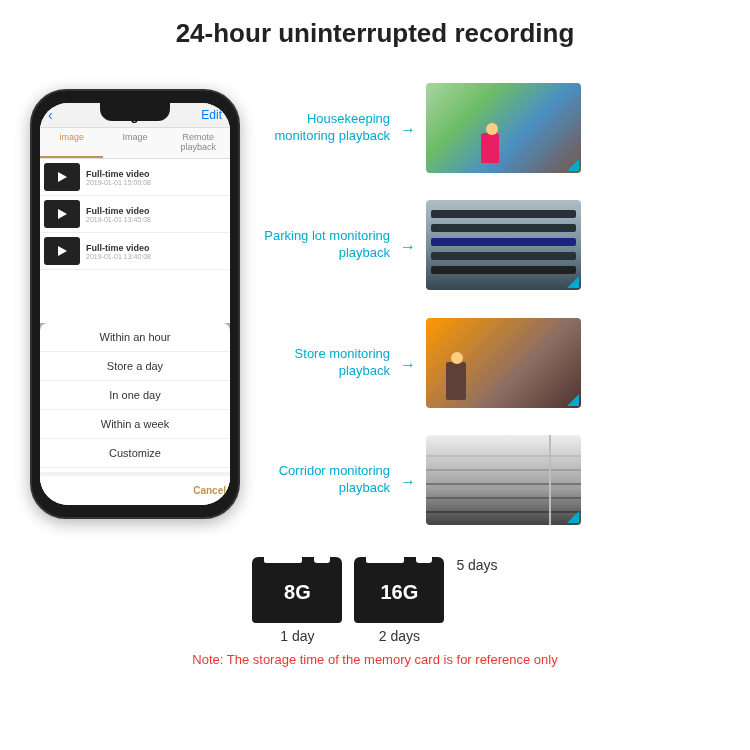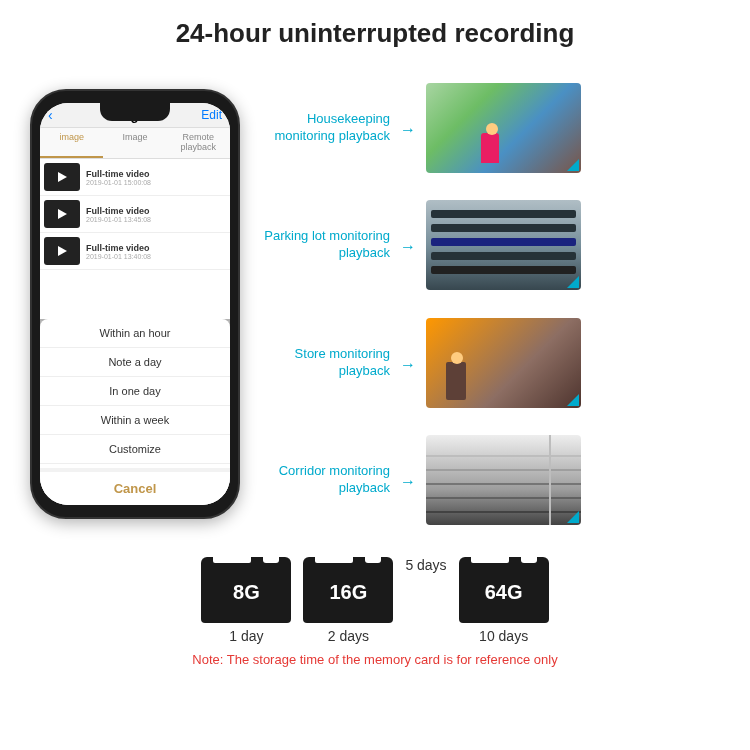--- a/index.html
+++ b/index.html
@@ -203,23 +203,23 @@
 
     .dropdown-item {
       text-align: center;
       padding: 8px 4px;
       font-size: 11px;
       color: #333;
       border-bottom: 1px solid #eee;
     }
 
     .dropdown-cancel {
-      text-align: center;
+      text-align: right;
       padding: 9px 4px;
-      font-size: 13px;
+      font-size: 10px;
       color: #c0964a;
       background: #fff;
       font-weight: bold;
       margin-top: 4px;
       border-top: 4px solid #f2f2f2;
     }
 
     
     .monitoring-section {
       flex: 1;
@@ -397,21 +397,21 @@
             <div class="video-info">
               <div class="video-title">Full-time video</div>
               <div class="video-date">2019-01-01 13:40:08</div>
             </div>
           </div>
         </div>
 
         <div class="dropdown-overlay">
           <div class="dropdown-menu">
             <div class="dropdown-item">Within an hour</div>
-            <div class="dropdown-item">Note a day</div>
+            <div class="dropdown-item">Store a day</div>
             <div class="dropdown-item">In one day</div>
             <div class="dropdown-item">Within a week</div>
             <div class="dropdown-item">Customize</div>
             <div class="dropdown-cancel">Cancel</div>
           </div>
         </div>
 
       </div>
     </div>
   </div>
@@ -494,23 +494,17 @@
       <div class="sd-card">
         <span class="sd-label">16G</span>
       </div>
       <span class="storage-days">2 days</span>
     </div>
 
     <div class="storage-card">
       <span class="storage-days">5 days</span>
     </div>
 
-    <div class="storage-card">
-      <div class="sd-card">
-        <span class="sd-label">64G</span>
-      </div>
-      <span class="storage-days">10 days</span>
-    </div>
 
 
   </div>
   <div class="storage-note">Note: The storage time of the memory card is for reference only</div>
 </div>
 
 </body></html>

